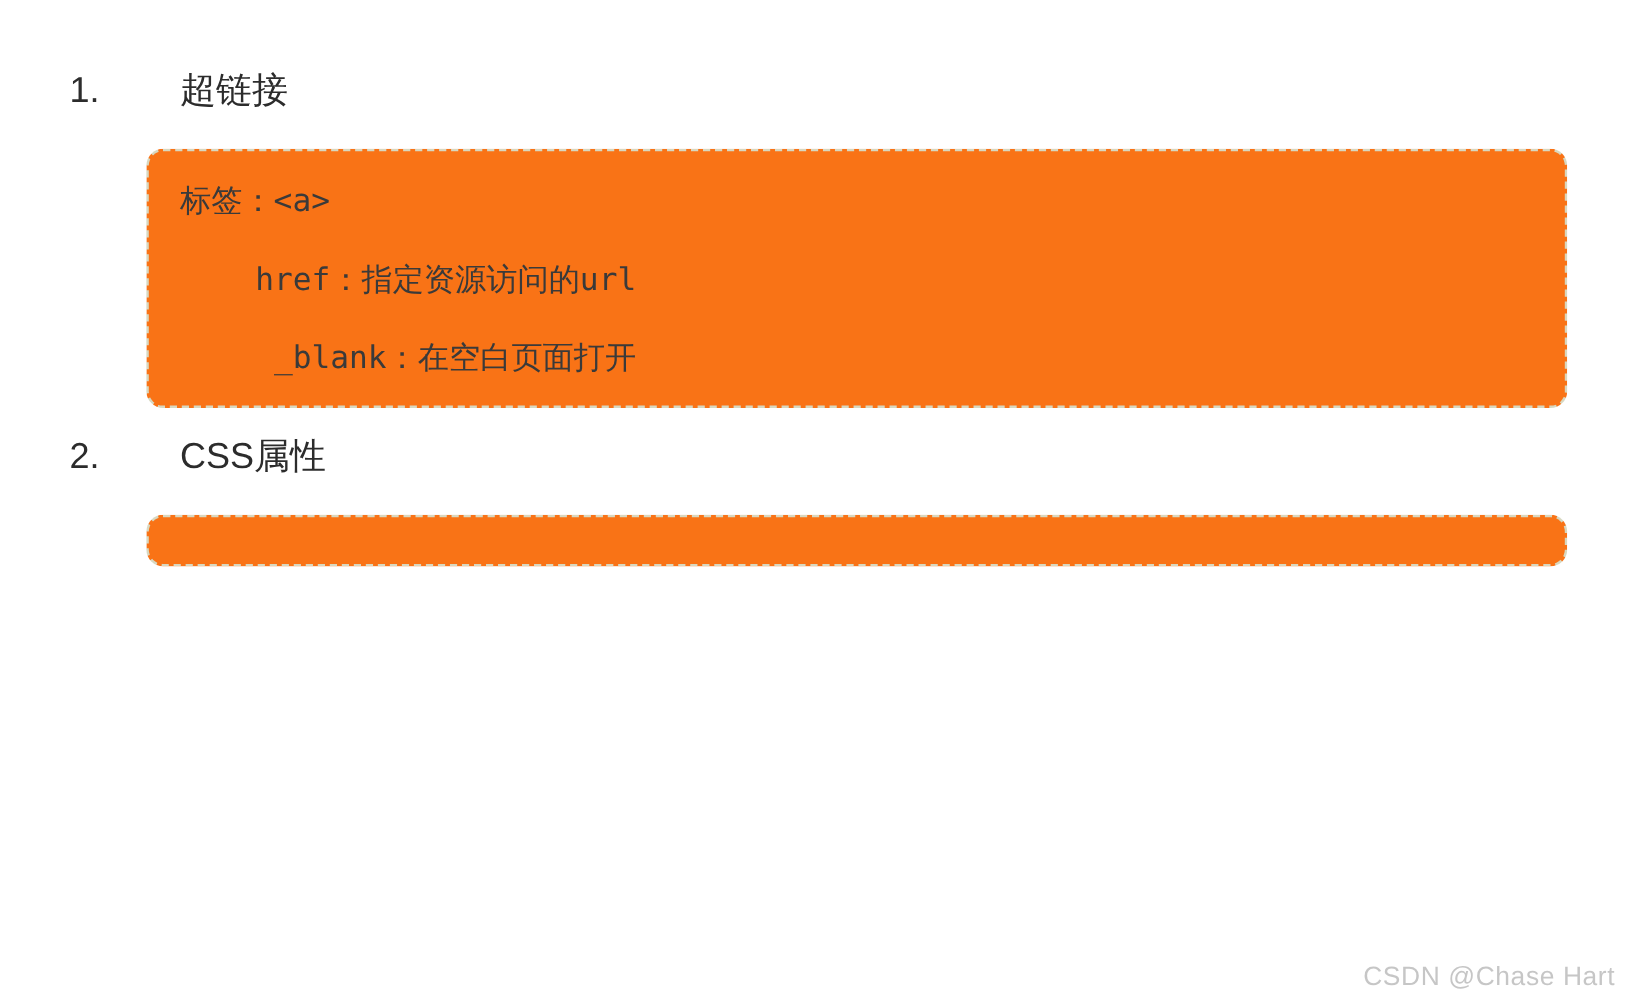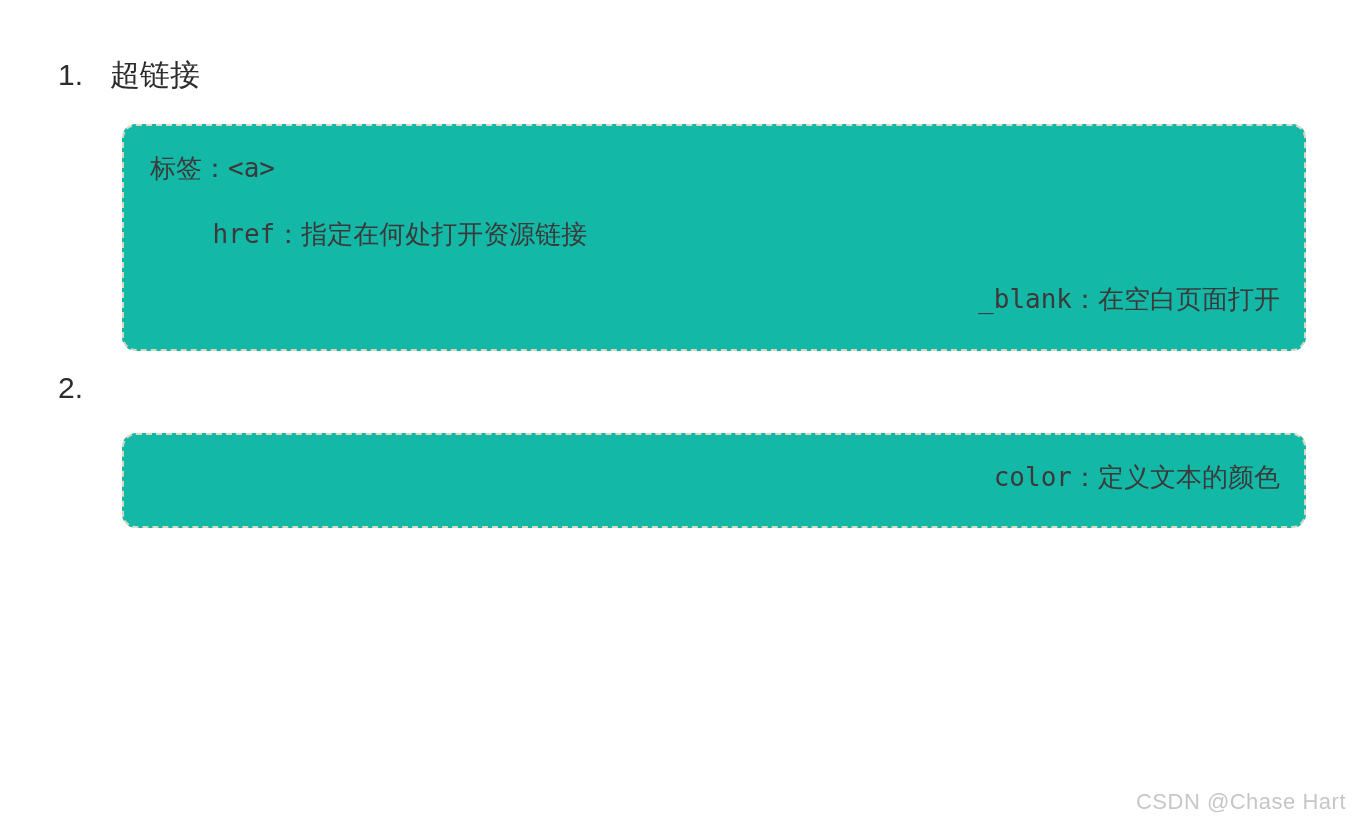--- a/index.html
+++ b/index.html
@@ -29,68 +29,68 @@
     .list-number {
       font-size: 30px;
       font-weight: 400;
       width: 60px;
       text-align: left;
       padding-left: 8px;
     }
     .list-title {
       font-size: 30px;
       font-weight: 400;
+      margin-left: 40px;
     }
     .code-box {
       margin-left: 72px;
       border: 2px dashed #d8d8c0;
       border-radius: 14px;
-      background: #14b8a6;
-      padding: 22px 24px 28px 26px;
+      background: #f97316;
+      padding: 22px 24px 17px 26px;
       font-size: 26px;
       line-height: 1.6;
       color: #3a3a3a;
     }
     .code-line {
       margin-bottom: 24px;
       white-space: pre;
       font-family: "SF Mono", Menlo, Consolas, monospace;
     }
     .code-line:last-child {
       margin-bottom: 0;
-      text-align: right;
     }
     .watermark {
       position: absolute;
       right: 10px;
-      bottom: 12px;
+      bottom: 0;
       font-size: 22px;
       color: rgba(120, 120, 120, 0.42);
       font-family: -apple-system, Arial, sans-serif;
       letter-spacing: 0.5px;
     }
   </style>
 </head>
 <body>
 
 <ol>
   <li>
     <div class="list-item-head">
       <span class="list-number">1.</span>
       <span class="list-title">超链接</span>
     </div>
     <div class="code-box">
       <div class="code-line">标签：&lt;a&gt;</div>
-      <div class="code-line">    href：指定在何处打开资源链接</div>
+      <div class="code-line">    href：指定资源访问的url</div>
       <div class="code-line">     _blank：在空白页面打开</div>
     </div>
   </li>
   <li>
     <div class="list-item-head">
       <span class="list-number">2.</span>
+      <span class="list-title">CSS属性</span>
     </div>
     <div class="code-box" style="margin-bottom:0;">
-      <div class="code-line">color：定义文本的颜色</div>
     </div>
   </li>
 </ol>
 
 <div class="watermark">CSDN @Chase Hart</div>
 
 </body></html>

